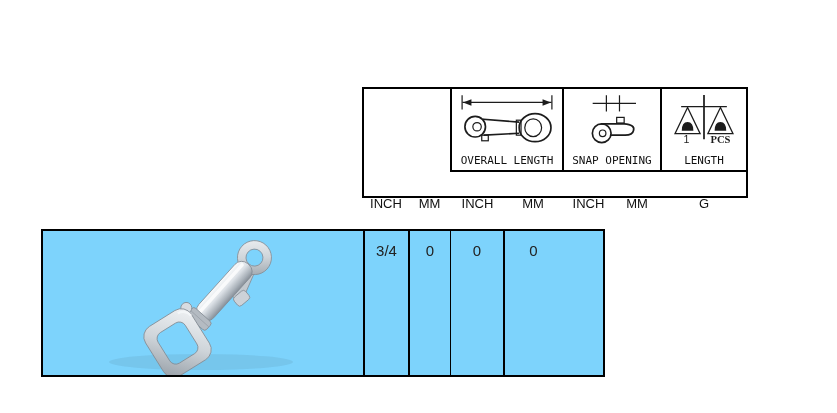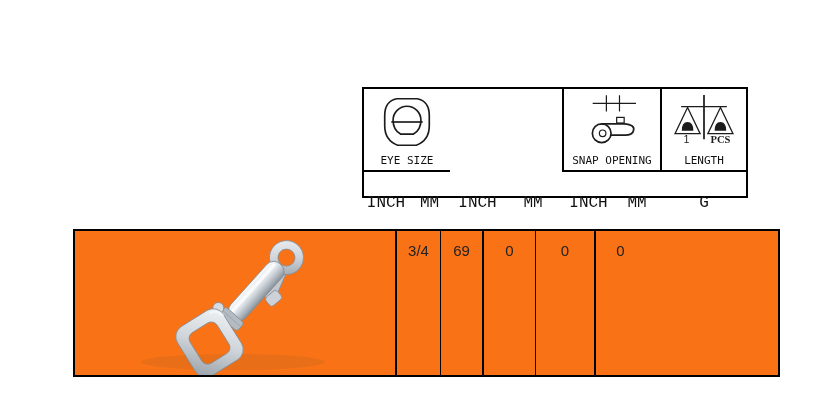--- a/index.html
+++ b/index.html
@@ -45,48 +45,47 @@
     font-size: 11px;
     letter-spacing: 0px;
     white-space: nowrap;
     color: #111;
   }
   .ucell {
     box-sizing: border-box;
     display: flex;
     align-items: center;
     justify-content: center;
-    font-family: Liberation Mono, monospace;
-    font-size: 16px;
+    font-family: Liberation Sans, sans-serif;
+    font-size: 13px;
     color: #111;
     white-space: nowrap;
     margin-top: 31px;
   }
   .ucell.thin  { border-left: 1px solid #000; border-radius: 12px; }
   .ucell.thick { border-left: 2px solid #000; }
 
   .icon-art { display: block; }
   .icon-art .ln   { stroke: #1c1c1c; fill: none; stroke-width: 1.8; stroke-linecap: square; }
   .icon-art .lnt  { stroke: #1c1c1c; fill: none; stroke-width: 1.3; stroke-linecap: square; }
   .icon-art .fl   { fill: #1c1c1c; stroke: none; }
   .icon-art text  { fill: #1c1c1c; }
 
   
   .data-table {
     position: absolute;
     left: 41px;
     top: 229px;
-    width: 707px;
+    width: 564px;
     height: 148px;
     box-sizing: border-box;
     border: 2px solid #000;
     display: grid;
     grid-template-columns: 320px 45px 42px 53px 59px 51px 47px 86px;
-    background: #f97316;
-    margin-left: 32px;
+    background: #7dd3fc;
   }
   .img-cell {
     box-sizing: border-box;
     display: flex;
     align-items: center;
     justify-content: center;
     overflow: hidden;
   }
   .vcell {
     box-sizing: border-box;
@@ -98,29 +97,39 @@
   .vcell.thin  { border-left: 1px solid #000; }
   .vcell.thick { border-left: 2px solid #000; }
 </style>
 </head>
 <body>
 
 <div class="canvas">
 
   <div class="spec-table">
 
-    <div class="hgroup g1">
-      <svg class="icon-art" width="52" height="56" viewBox="0 0 56 60">
-        <path class="ln" d="M17 5 H39 C49 7 52 14 52 23 V34 C52 45 46 52 38 55 H18 C10 52 4 45 4 34 V23 C4 14 7 7 17 5 Z"></path>
-        <path class="ln" d="M28 13 a15 15 0 0 1 15 15 c0 7 -3 12 -8 15 h-14 c-5 -3 -8 -8 -8 -15 a15 15 0 0 1 15 -15 z"></path>
-        <line class="ln" x1="12" y1="30" x2="44" y2="30"></line>
-      </svg>
-      <span class="hlabel">EYE SIZE</span>
-    </div>
-
+
+    <div class="hgroup g2">
+      <svg class="icon-art" width="102" height="58" viewBox="0 0 104 62">
+        <line class="lnt" x1="4" y1="2" x2="4" y2="16"></line>
+        <line class="lnt" x1="100" y1="2" x2="100" y2="16"></line>
+        <line class="lnt" x1="5" y1="9" x2="99" y2="9"></line>
+        <path class="fl" d="M5 9 l9 -3.5 v7 z"></path>
+        <path class="fl" d="M99 9 l-9 -3.5 v7 z"></path>
+        <circle class="ln" cx="18" cy="35" r="11"></circle>
+        <circle class="lnt" cx="20" cy="35" r="4.5"></circle>
+        <rect class="lnt" x="25" y="44" width="7" height="6"></rect>
+        <path class="ln" d="M27 27 L64 30"></path>
+        <path class="ln" d="M28 44 L64 42"></path>
+        <rect class="lnt" x="62" y="28" width="5" height="16"></rect>
+        <ellipse class="ln" cx="82" cy="36" rx="17" ry="15"></ellipse>
+        <ellipse class="lnt" cx="80" cy="36" rx="9" ry="9.5"></ellipse>
+      </svg>
+      <span class="hlabel">OVERALL LENGTH</span>
+    </div>
 
     <div class="hgroup g3">
       <svg class="icon-art" width="74" height="58" viewBox="0 0 74 62">
         <line class="lnt" x1="17" y1="10" x2="62" y2="10"></line>
         <line class="lnt" x1="31" y1="2" x2="31" y2="18"></line>
         <line class="lnt" x1="45" y1="2" x2="45" y2="18"></line>
         <circle class="ln" cx="26" cy="42" r="10"></circle>
         <circle class="lnt" cx="27" cy="42" r="3.5"></circle>
         <path class="ln" d="M26 32 h24 q12 1 10 7 q-1 5 -9 5 h-15"></path>
         <rect class="lnt" x="42" y="25" width="8" height="6"></rect>
@@ -189,19 +198,18 @@
           <g transform="translate(0,62) rotate(16)">
             <path fill-rule="evenodd" fill="url(#mRing)" stroke="#848c94" stroke-width="0.8" d="M-17 -27 h34 a12 12 0 0 1 12 12 v30 a12 12 0 0 1 -12 12 h-34 a12 12 0 0 1 -12 -12 v-30 a12 12 0 0 1 12 -12 Z
                      M-11 -16 h22 a7 7 0 0 1 7 7 v18 a7 7 0 0 1 -7 7 h-22 a7 7 0 0 1 -7 -7 v-18 a7 7 0 0 1 7 -7 Z"></path>
             <path d="M-25 -16 a10 10 0 0 1 9 -10" fill="none" stroke="#f4f6f8" stroke-width="2.5" opacity="0.9"></path>
           </g>
         </g>
       </svg>
     </div>
 
     <div class="vcell thick">3/4</div>
-    <div class="vcell thin">69</div>
     <div class="vcell thick">0</div>
     <div class="vcell thin">0</div>
     <div class="vcell thick">0</div>
   </div>
 
 </div>
 
 </body></html>

